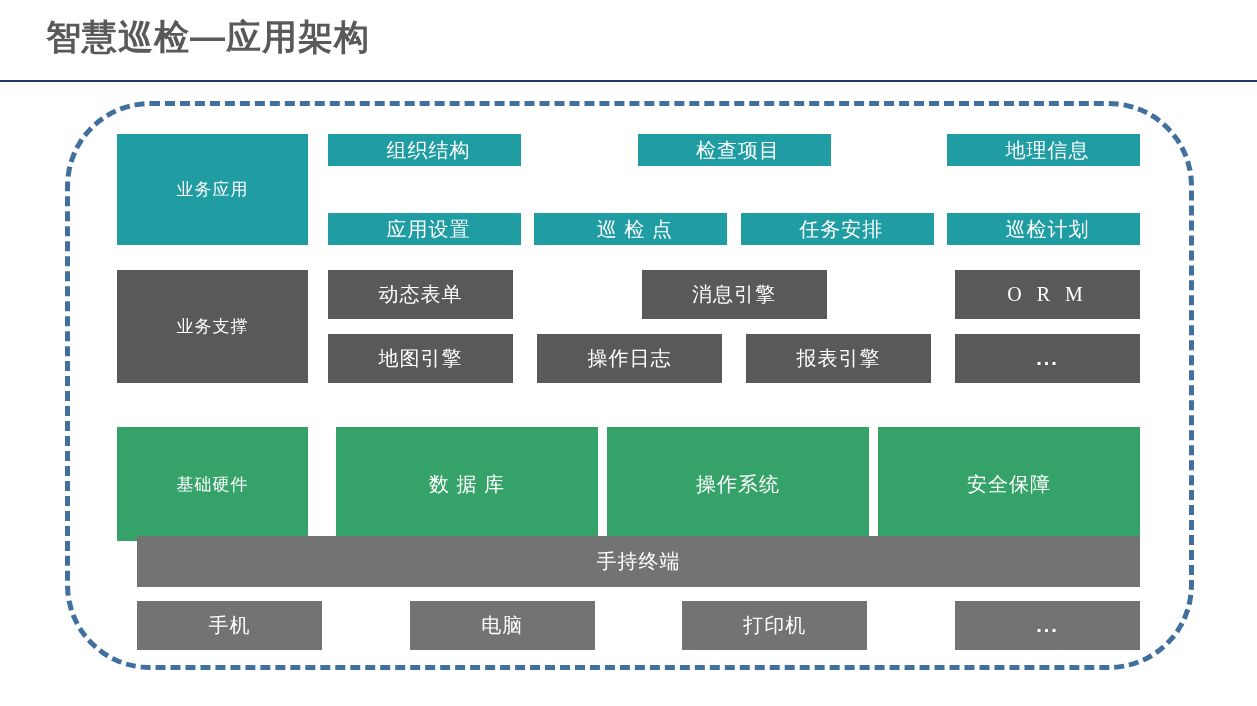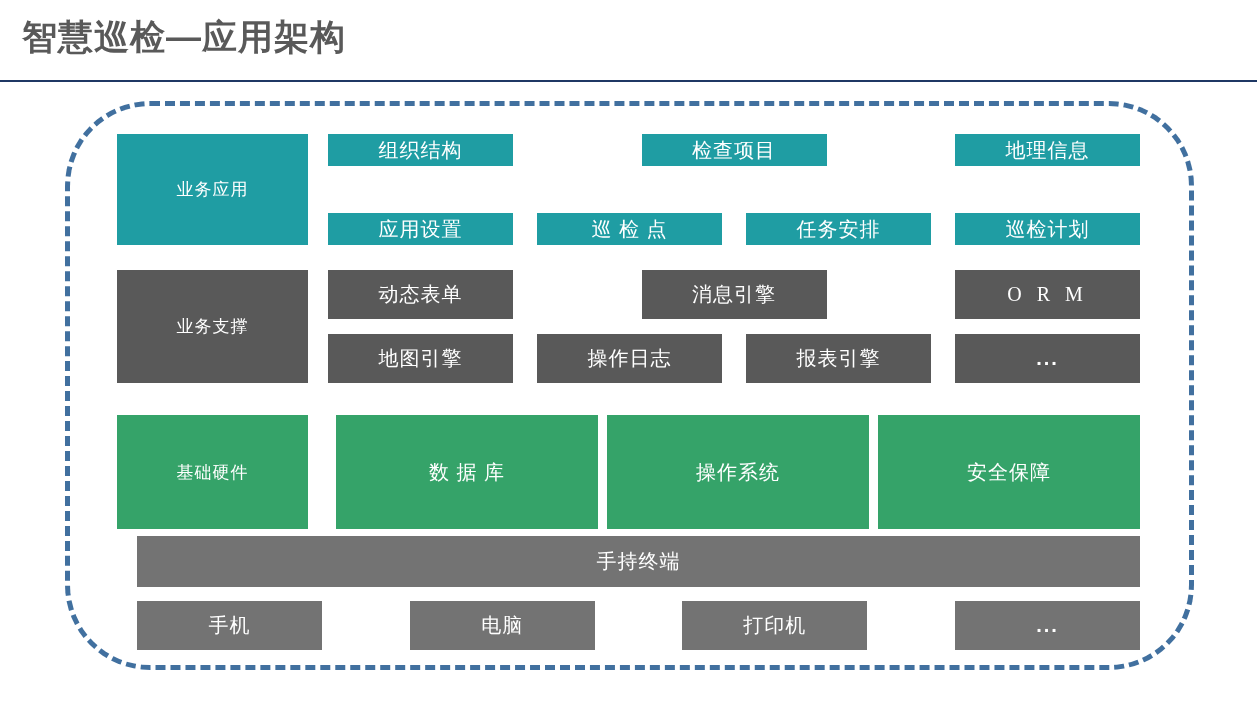--- a/index.html
+++ b/index.html
@@ -1,48 +1,48 @@
 <!DOCTYPE html>
 <html><head>
 <meta charset="utf-8">
 <style>
   html,body{margin:0;padding:0;}
   body{
     width:1257px;height:706px;position:relative;background:#ffffff;
     font-family:"Liberation Sans","DejaVu Sans",sans-serif;overflow:hidden;
   }
   .page-title{
-    position:absolute;left:22px;top:14px;font-size:35px;font-weight:bold;
+    position:absolute;left:46px;top:14px;font-size:35px;font-weight:bold;
     color:#595959;letter-spacing:1px;line-height:1.3;white-space:nowrap;
   }
   .rule{position:absolute;left:0;top:80px;width:1257px;height:2px;background:#1F3864;}
   .frame{
     position:absolute;left:65px;top:101px;width:1129px;height:569px;
     border:5px dashed #41709F;border-radius:85px;box-sizing:border-box;
   }
   .band{position:absolute;left:117px;width:1023px;display:flex;}
   .band-1{top:134px;height:111px;}
   .band-2{top:270px;height:113px;}
-  .band-3{top:415px;height:114px;}
+  .band-3{top:427px;height:114px;}
   .band-4{top:536px;height:114px;}
   .label-box{
     flex:0 0 191px;width:191px;display:flex;align-items:center;justify-content:center;
     color:#fff;font-size:17px;letter-spacing:1px;
   }
   .content{margin-left:20px;flex:1;display:flex;flex-direction:column;justify-content:space-between;}
   .content-row3{margin-left:28px;flex:1;display:flex;justify-content:space-between;}
   .cells{display:flex;justify-content:space-between;}
   .box{
     display:flex;align-items:center;justify-content:center;
     color:#fff;font-size:20px;letter-spacing:1px;white-space:pre;
   }
   .w185{width:185px;}
   .w262{width:262px;}
   .wfull{width:100%;}
-  .h48{height:32px;}
+  .h48{height:32px;padding-left:8px;}
   .h49{height:49px;}
   .h51{height:51px;}
   .hfull{height:100%;}
   .teal{background:#1F9DA3;}
   .gray{background:#595959;}
   .green{background:#35A369;}
   .olive{background:#737373;}
   .orm{font-family:"Liberation Serif","DejaVu Serif",serif;letter-spacing:5px;}
   .dots{font-weight:bold;letter-spacing:2px;}
 </style>

